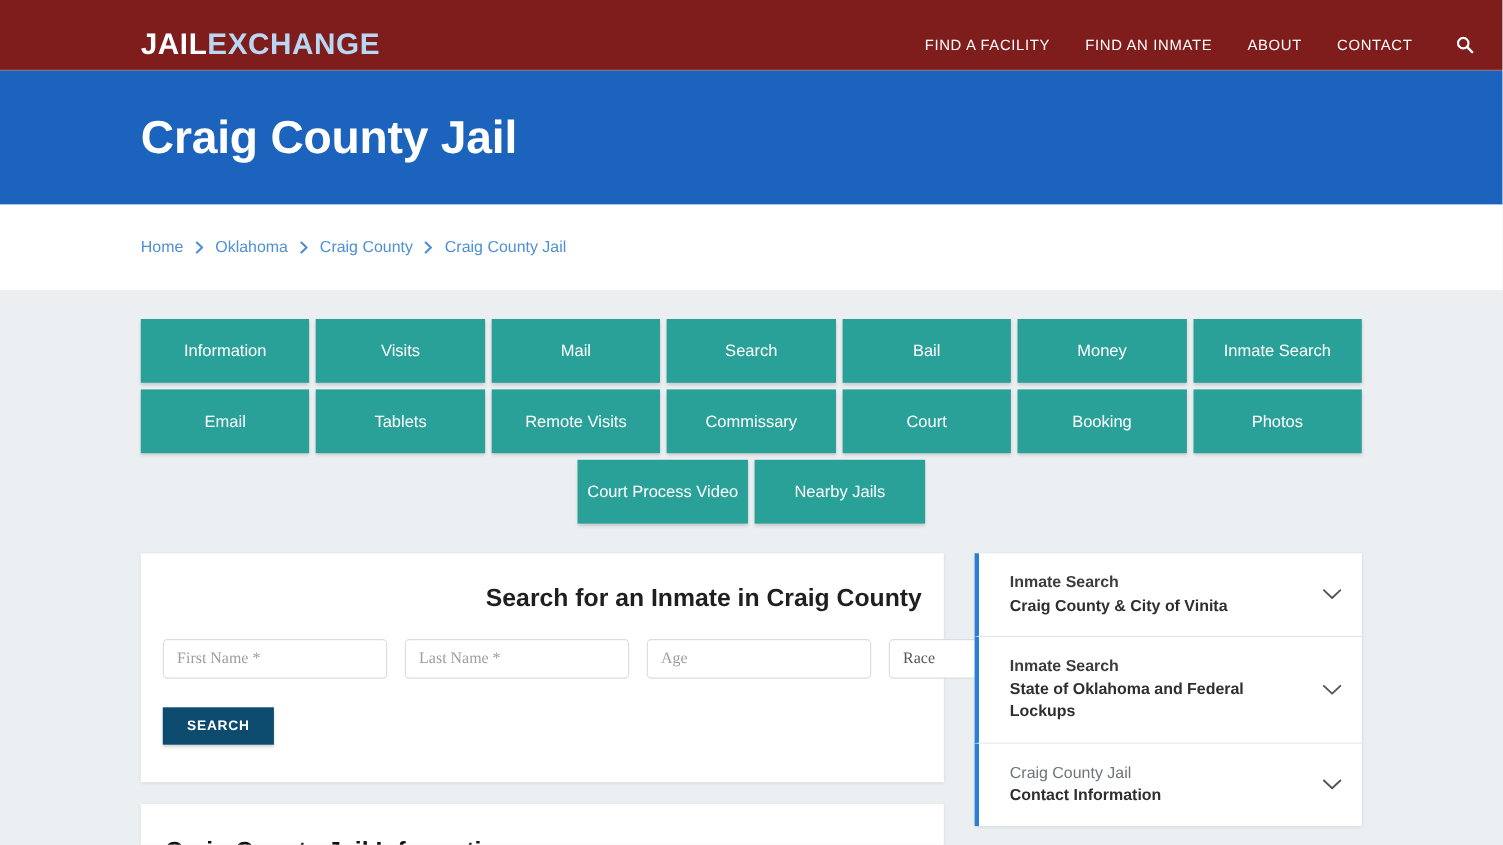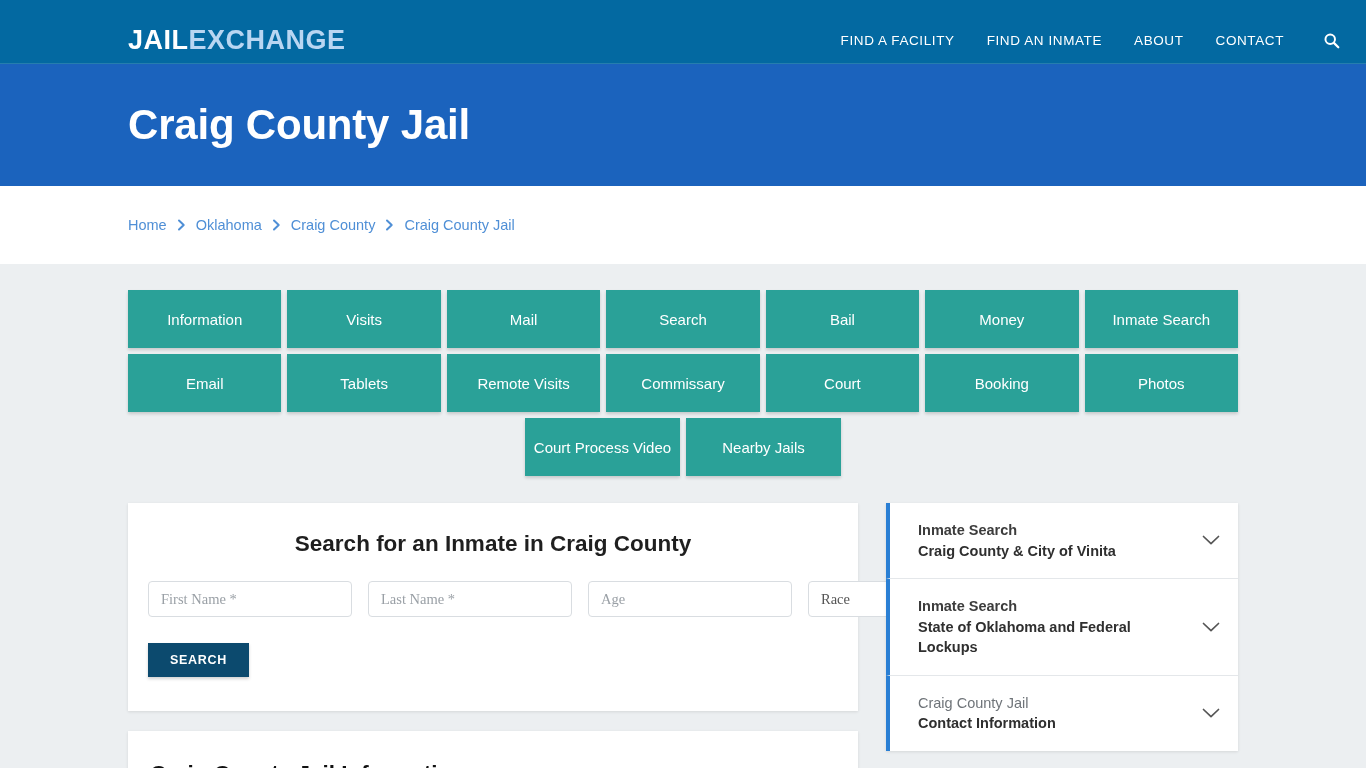--- a/index.html
+++ b/index.html
@@ -13,21 +13,21 @@
   body {
     font-family: "Liberation Sans", sans-serif;
     background: #eceff1;
     color: #333;
     -webkit-font-smoothing: antialiased;
   }
 
   
   .topbar {
     height: 64px;
-    background: #0369a1;
+    background: #7f1d1d;
     display: flex;
     align-items: center;
     padding: 16px 24px 0 128px;
     position: relative;
   }
   .topbar:after {
     content: "";
     position: absolute;
     left: 0; right: 0; bottom: 0;
     height: 1px;
@@ -158,21 +158,21 @@
 
   .card {
     background: #ffffff;
     box-shadow: 0 1px 3px rgba(0,0,0,0.10);
   }
 
   .search-card {
     padding: 28px 20px 34px 20px;
   }
   .search-title {
-    text-align: center;
+    text-align: right;
     font-size: 22.5px;
     font-weight: bold;
     color: #1f1f1f;
     margin-bottom: 24px;
   }
   .search-fields {
     display: flex;
     gap: 16px;
   }
   .field {

